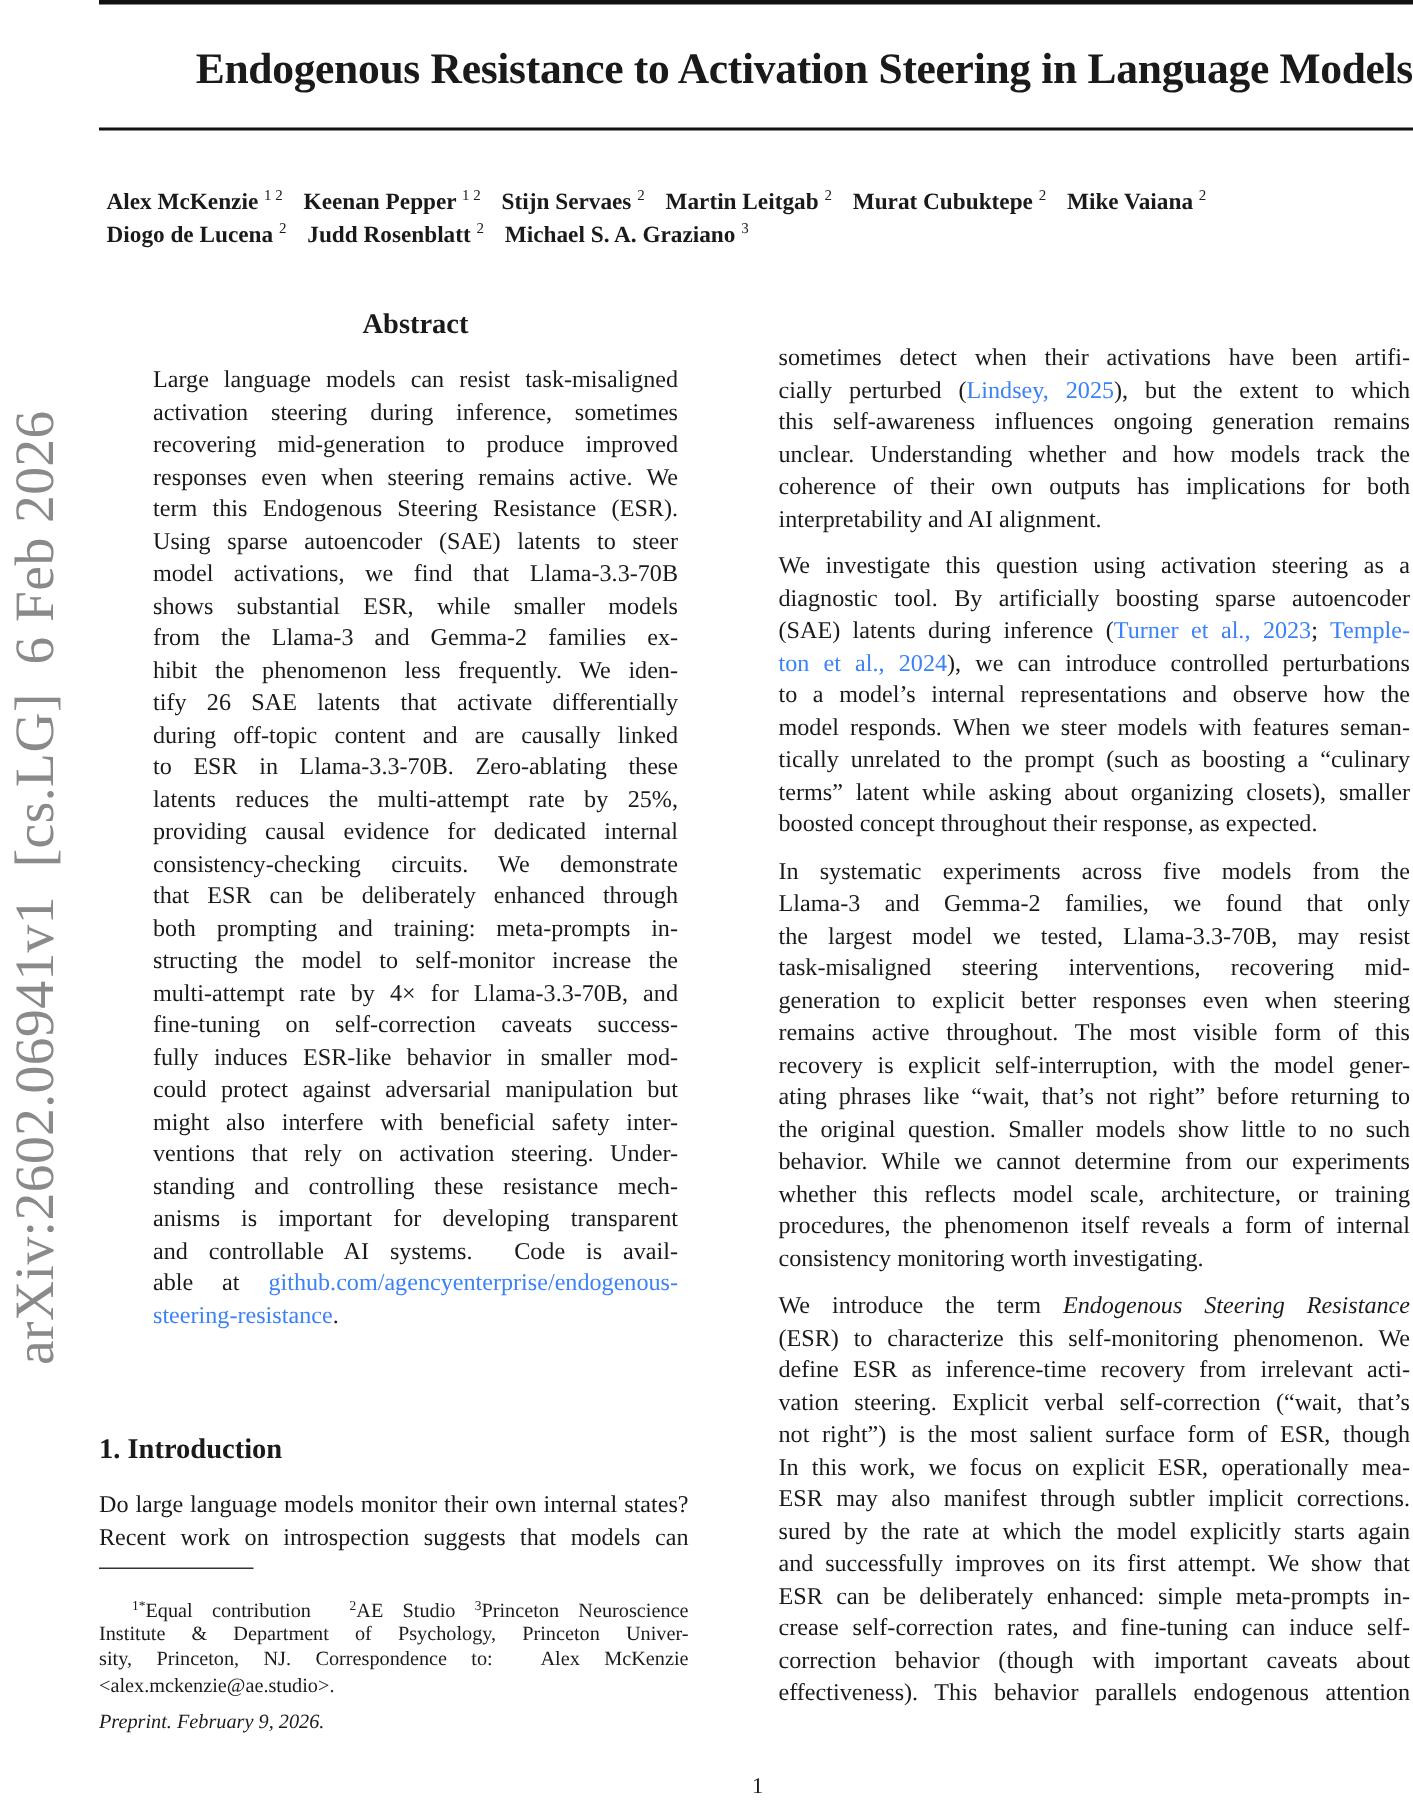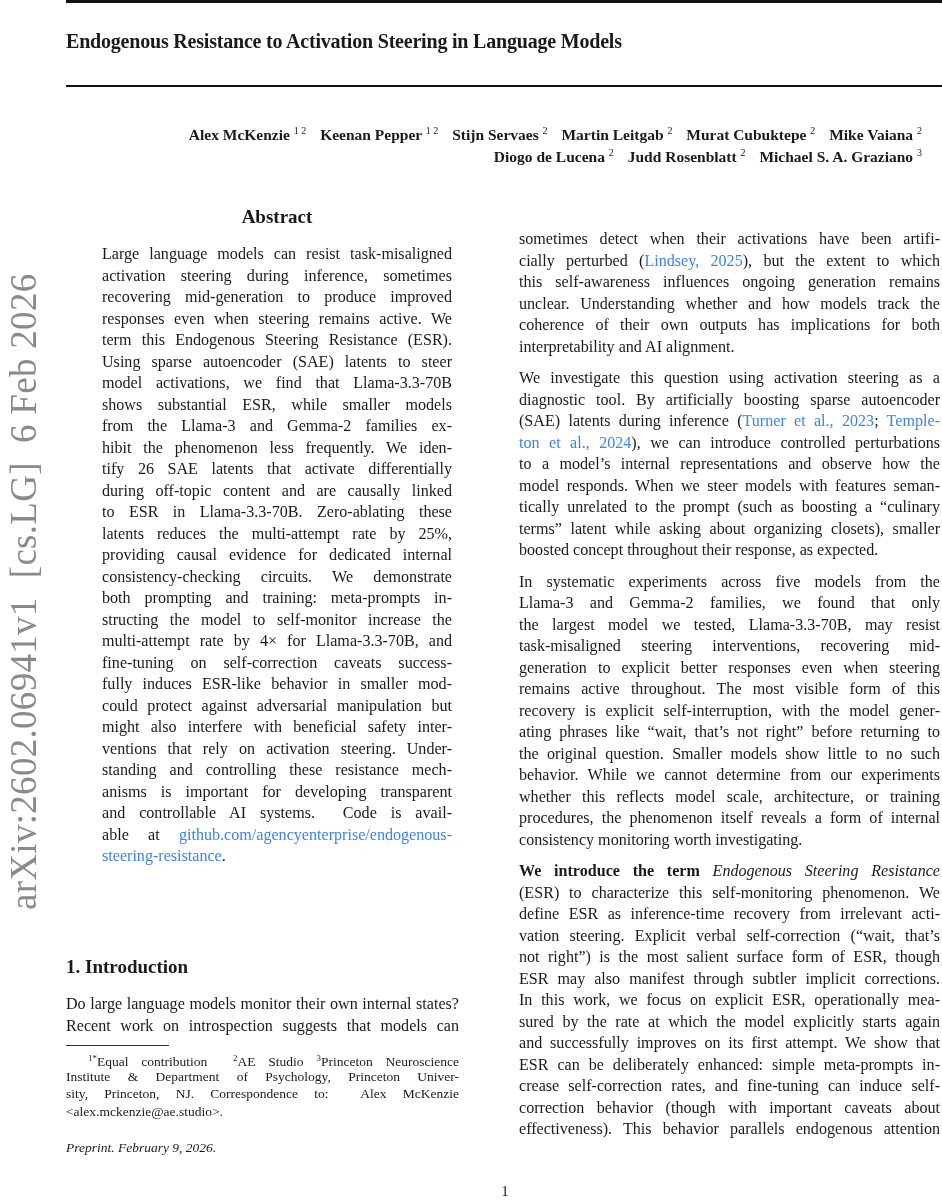--- a/index.html
+++ b/index.html
@@ -1,22 +1,22 @@
 <!DOCTYPE html>
 <html><head>
 <meta charset="utf-8">
 <style>
   html, body { margin:0; padding:0; background:#ffffff; }
   body { width:942px; height:1200px; position:relative; overflow:hidden;
          font-family:"Liberation Serif","DejaVu Serif",serif; color:#1a1a1a; }
   .rule-top { position:absolute; left:66px; top:0px; width:876px; height:3px; background:#111; }
   .rule-bottom { position:absolute; left:66px; top:85px; width:876px; height:2px; background:#111; }
-  .title { position:absolute; left:66px; top:30px; width:876px; text-align:left;
-           font-weight:bold; font-size:20px; letter-spacing:-0.2px; }
-  .authors { position:absolute; left:51px; width:876px; text-align:right;
+  .title { position:absolute; left:66px; top:30px; width:876px; text-align:right;
+           font-weight:bold; font-size:29px; letter-spacing:-0.2px; }
+  .authors { position:absolute; left:66px; width:876px; text-align:left;
              font-weight:bold; font-size:15.5px; }
   .authors sup { font-weight:normal; font-size:10px; vertical-align:6px; }
   .author { margin:0 5px; }
   .arxiv-id { position:absolute; left:2px; top:910px; transform-origin:0 0; transform:rotate(-90deg);
               font-size:37px; color:#8a8a8a; white-space:nowrap; letter-spacing:0.3px; }
   .abstract-heading { position:absolute; left:102px; top:206px; width:350px; text-align:center;
                       font-weight:bold; font-size:19px; }
   .col-left { position:absolute; left:102px; top:243px; width:350px; }
   .col-right { position:absolute; left:519px; top:228px; width:421px; }
   .line { display:block; height:21.5px; line-height:21.5px; font-size:16.1px; text-align:justify;
@@ -24,21 +24,21 @@
   .line.last { text-align-last:left; }
   .line.gap { margin-top:10px; }
   .link { color:#3b82f6; }
   .section-heading { position:absolute; left:66px; top:956px; font-weight:bold; font-size:19px; }
   .intro { position:absolute; left:66px; top:993px; width:393px; }
   .fn-rule { position:absolute; left:66px; top:1045px; width:103px; height:1px; background:#333; }
   .footnote { position:absolute; left:66px; top:1050px; width:393px; }
   .fn-line { display:block; height:17.5px; line-height:17.5px; font-size:13.5px; text-align:justify;
              text-align-last:justify; white-space:nowrap; }
   .fn-line.last { text-align-last:left; }
-  .fn-line.first { padding-left:22px; }
+  .fn-line.first { padding-left:22px;margin-top:12px; }
   .fn-line sup { font-size:9px; vertical-align:5px; }
   .preprint { position:absolute; left:66px; top:1140px; font-style:italic; font-size:13.5px; }
   .page-num { position:absolute; left:0; top:1183px; width:1010px; text-align:center; font-size:15px; }
   em { font-style:italic; }
 </style>
 </head>
 <body>
 
 <div class="rule-top"></div>
 <h1 class="title" style="margin:0;">Endogenous Resistance to Activation Steering in Language Models</h1>
@@ -71,20 +71,21 @@
   <span class="line">model activations, we find that Llama-3.3-70B</span>
   <span class="line">shows substantial ESR, while smaller models</span>
   <span class="line">from the Llama-3 and Gemma-2 families ex-</span>
   <span class="line">hibit the phenomenon less frequently. We iden-</span>
   <span class="line">tify 26 SAE latents that activate differentially</span>
   <span class="line">during off-topic content and are causally linked</span>
   <span class="line">to ESR in Llama-3.3-70B. Zero-ablating these</span>
   <span class="line">latents reduces the multi-attempt rate by 25%,</span>
   <span class="line">providing causal evidence for dedicated internal</span>
   <span class="line">consistency-checking circuits. We demonstrate</span>
+  <span class="line">that ESR can be deliberately enhanced through</span>
   <span class="line">both prompting and training: meta-prompts in-</span>
   <span class="line">structing the model to self-monitor increase the</span>
   <span class="line">multi-attempt rate by 4× for Llama-3.3-70B, and</span>
   <span class="line">fine-tuning on self-correction caveats success-</span>
   <span class="line">fully induces ESR-like behavior in smaller mod-</span>
   <span class="line">could protect against adversarial manipulation but</span>
   <span class="line">might also interfere with beneficial safety inter-</span>
   <span class="line">ventions that rely on activation steering. Under-</span>
   <span class="line">standing and controlling these resistance mech-</span>
   <span class="line">anisms is important for developing transparent</span>
@@ -134,27 +135,27 @@
   <span class="line">generation to explicit better responses even when steering</span>
   <span class="line">remains active throughout. The most visible form of this</span>
   <span class="line">recovery is explicit self-interruption, with the model gener-</span>
   <span class="line">ating phrases like “wait, that’s not right” before returning to</span>
   <span class="line">the original question. Smaller models show little to no such</span>
   <span class="line">behavior. While we cannot determine from our experiments</span>
   <span class="line">whether this reflects model scale, architecture, or training</span>
   <span class="line">procedures, the phenomenon itself reveals a form of internal</span>
   <span class="line last">consistency monitoring worth investigating.</span>
 
-  <span class="line gap"><span style="white-space:pre;font-weight:bold;">We introduce the term </span><em>Endogenous Steering Resistance</em></span>
+  <span class="line gap"><span style="white-space:pre;">We introduce the term </span><em>Endogenous Steering Resistance</em></span>
   <span class="line">(ESR) to characterize this self-monitoring phenomenon. We</span>
   <span class="line">define ESR as inference-time recovery from irrelevant acti-</span>
   <span class="line">vation steering. Explicit verbal self-correction (“wait, that’s</span>
   <span class="line">not right”) is the most salient surface form of ESR, though</span>
+  <span class="line">In this work, we focus on explicit ESR, operationally mea-</span>
   <span class="line">ESR may also manifest through subtler implicit corrections.</span>
-  <span class="line">In this work, we focus on explicit ESR, operationally mea-</span>
   <span class="line">sured by the rate at which the model explicitly starts again</span>
   <span class="line">and successfully improves on its first attempt. We show that</span>
   <span class="line">ESR can be deliberately enhanced: simple meta-prompts in-</span>
   <span class="line">crease self-correction rates, and fine-tuning can induce self-</span>
   <span class="line">correction behavior (though with important caveats about</span>
   <span class="line">effectiveness). This behavior parallels endogenous attention</span>
 </div>
 
 <div class="page-num">1</div>
 

